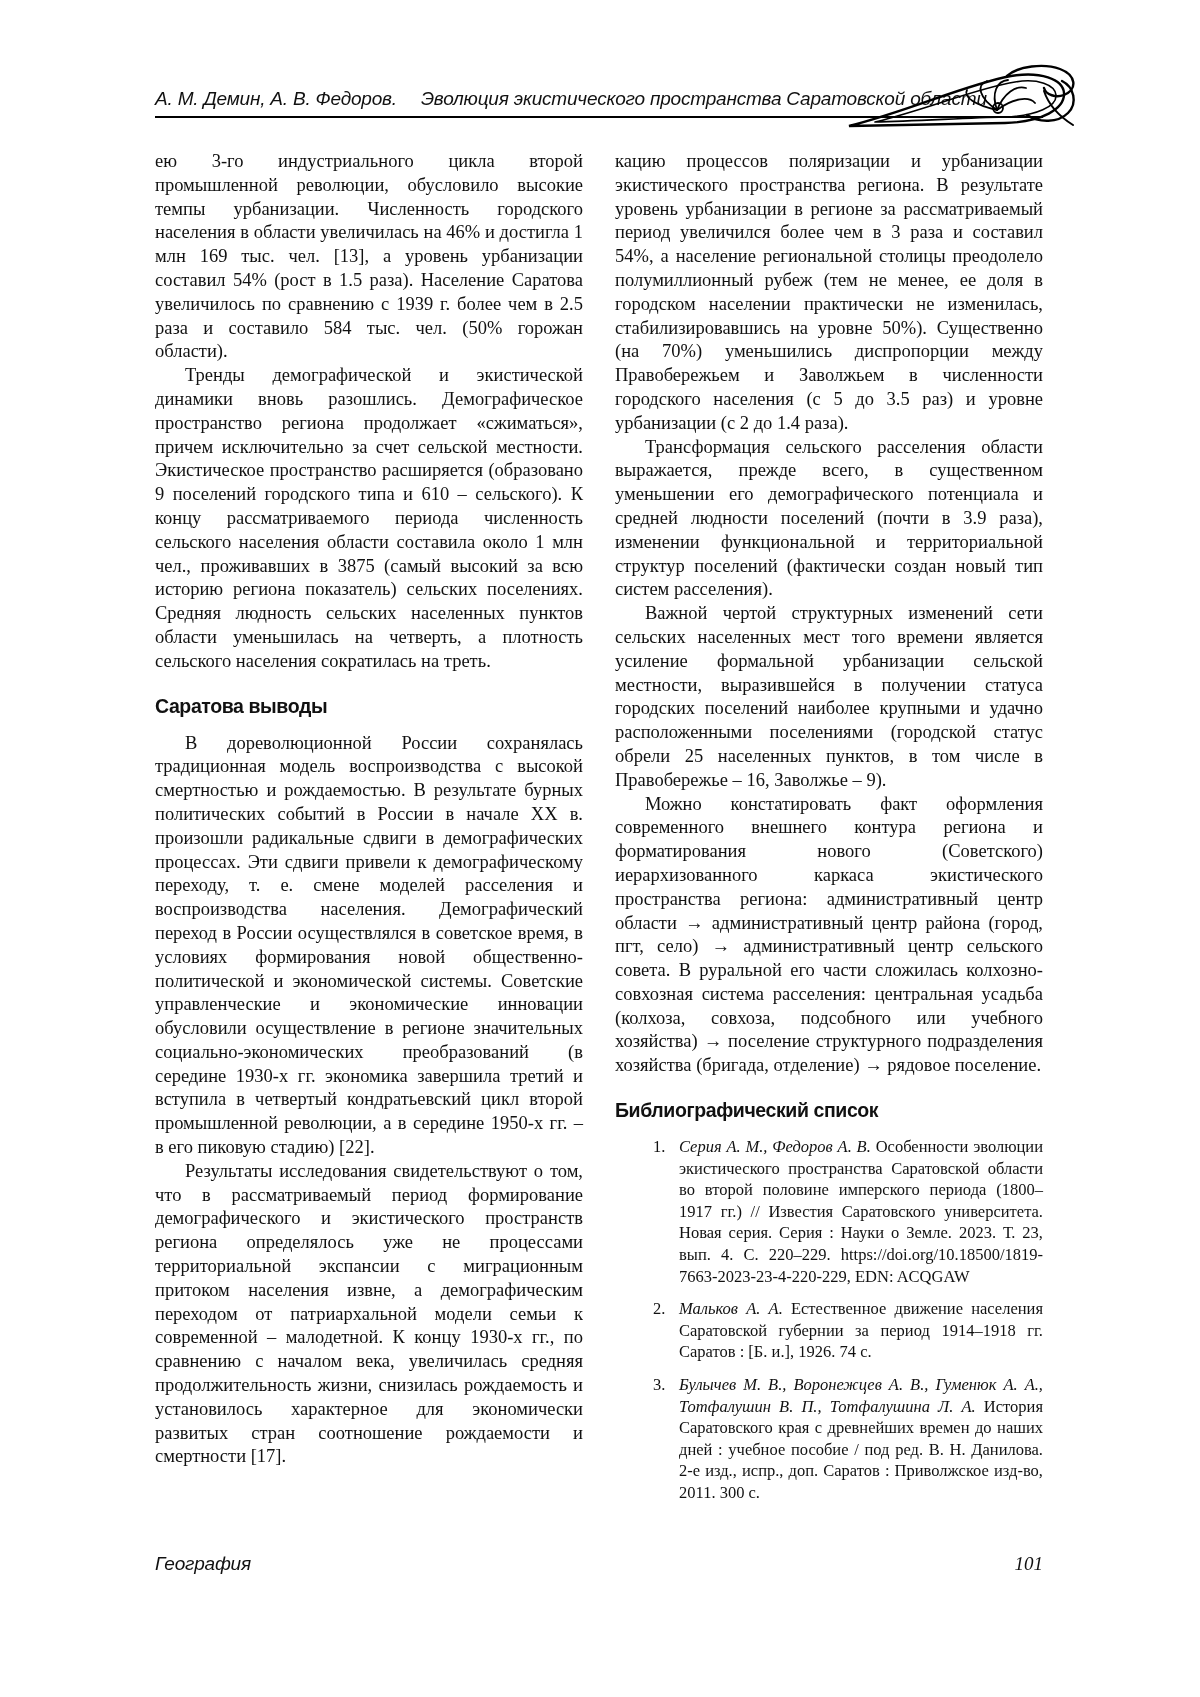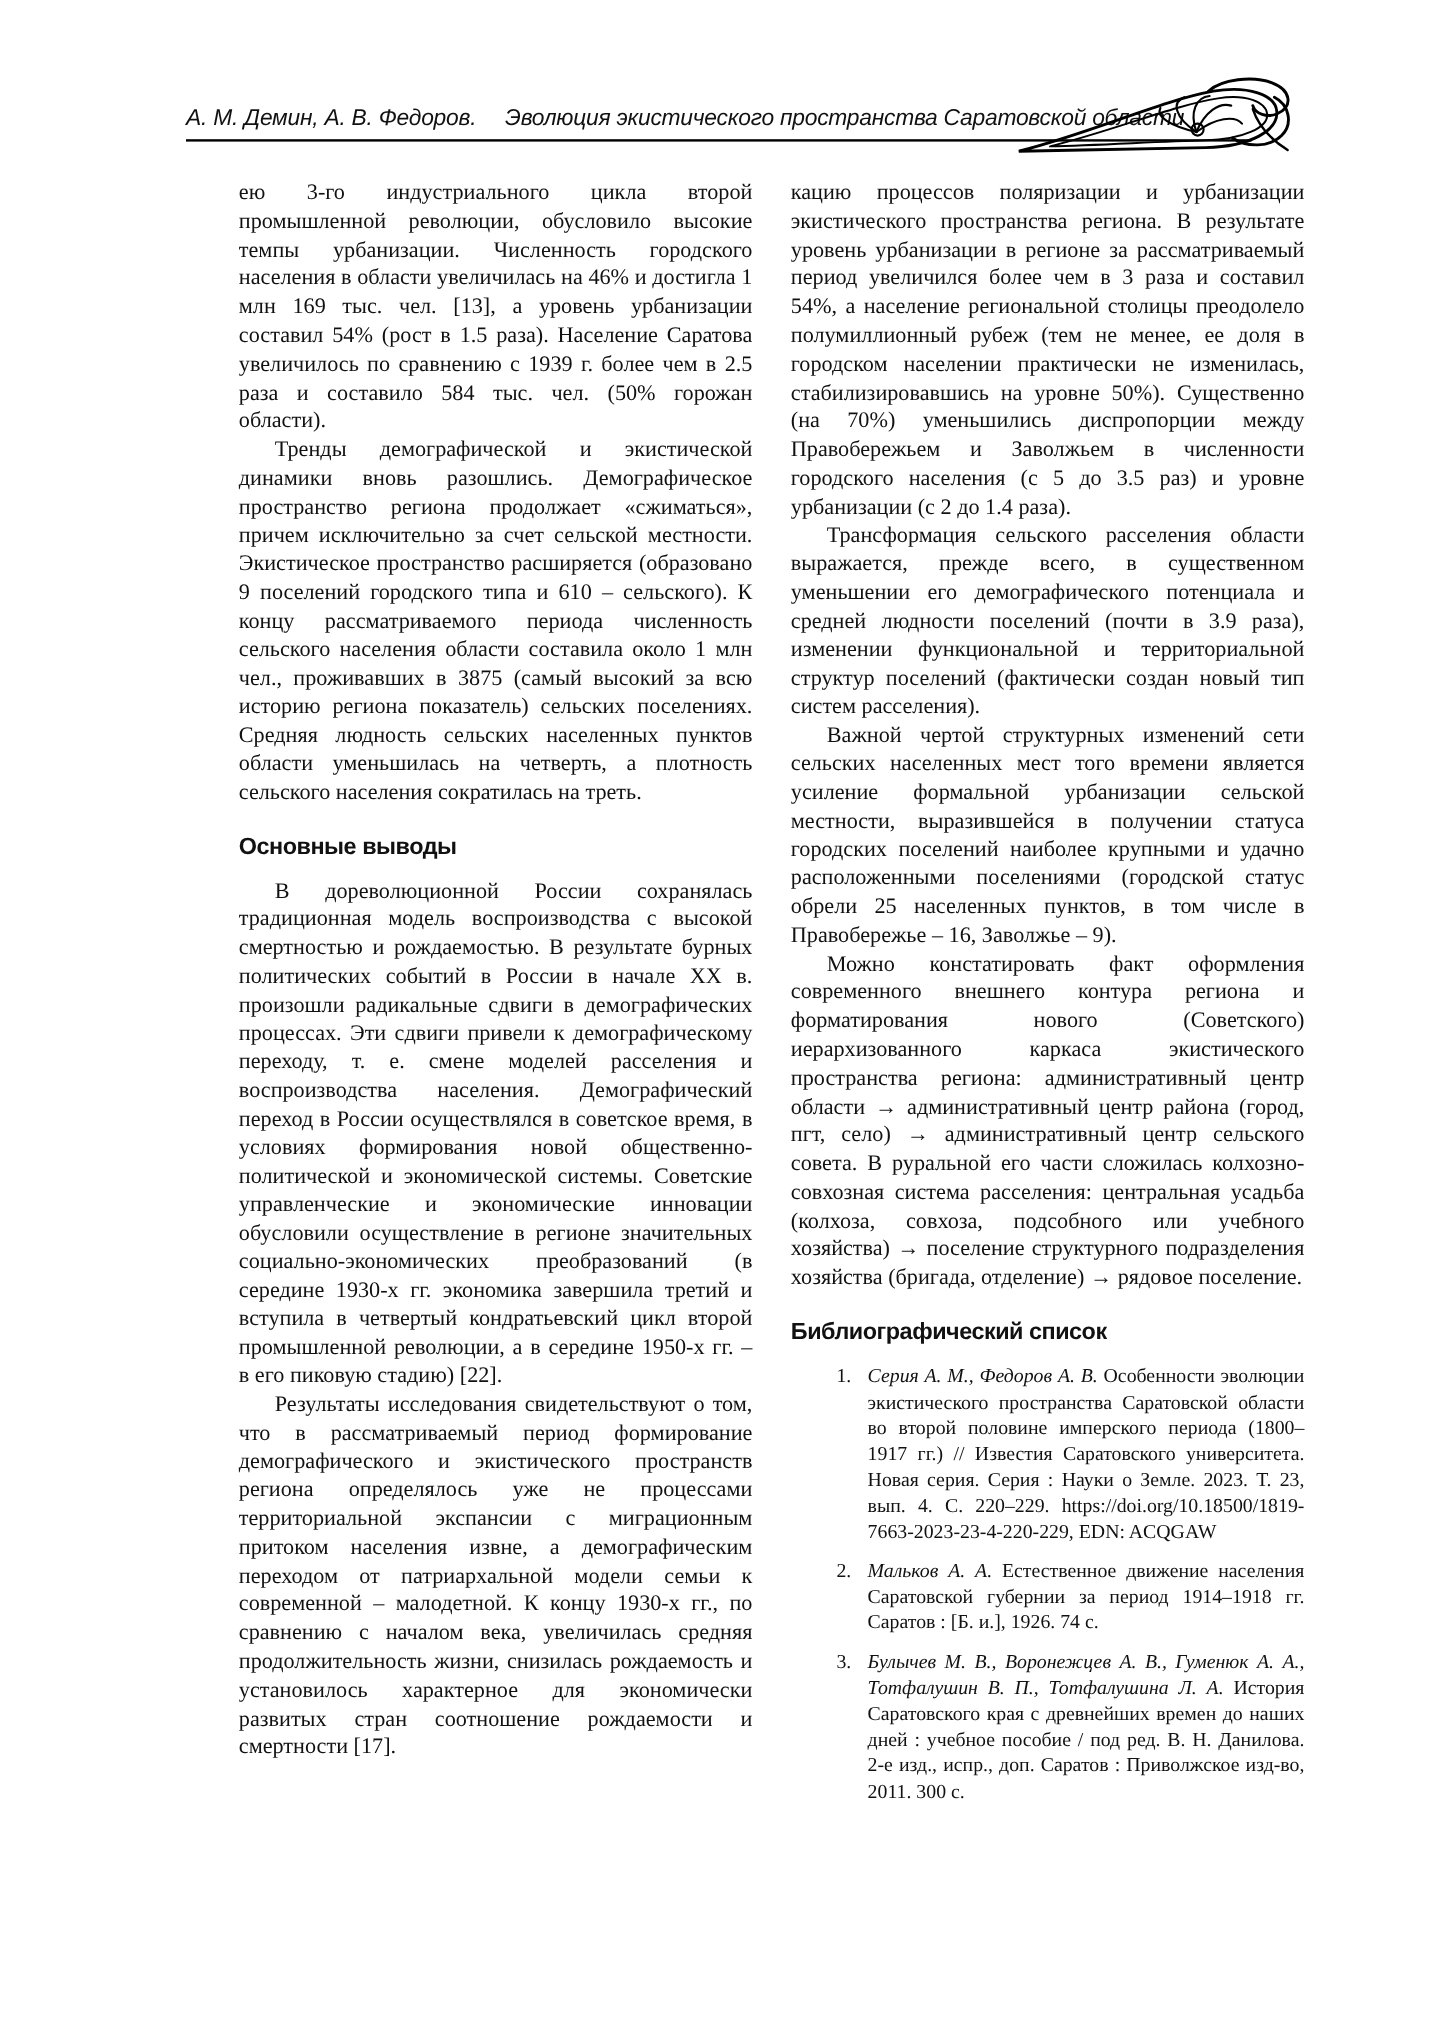--- a/index.html
+++ b/index.html
@@ -42,21 +42,20 @@
     top: -22px;
   }
   
   .columns {
     position: absolute;
     left: 155px;
     top: 150px;
     width: 888px;
     display: flex;
     gap: 32px;
-    margin-left: 44px;
   }
   .col { width: 428px; }
   .col p {
     margin: 0;
     font-size: 18.5px;
     line-height: 23.8px;
     text-align: justify;
   }
   .col p.indent { text-indent: 30px; }
   h2.section-heading {
@@ -123,21 +122,21 @@
         <path d="M197 27 C 201 39, 210 51, 226 61" stroke-width="2"></path>
       </g>
     </svg>
   </div>
 
   <div class="columns">
 
     <div class="col">
       <p>ею 3-го индустриального цикла второй промышленной революции, обусловило высокие темпы урбанизации. Численность городского населения в области увеличилась на 46% и достигла 1 млн 169 тыс. чел. [13], а уровень урбанизации составил 54% (рост в 1.5 раза). Население Саратова увеличилось по сравнению с 1939 г. более чем в 2.5 раза и составило 584 тыс. чел. (50% горожан области).</p>
       <p class="indent">Тренды демографической и экистической динамики вновь разошлись. Демографическое пространство региона продолжает «сжиматься», причем исключительно за счет сельской местности. Экистическое пространство расширяется (образовано 9 поселений городского типа и 610 – сельского). К концу рассматриваемого периода численность сельского населения области составила около 1 млн чел., проживавших в 3875 (самый высокий за всю историю региона показатель) сельских поселениях. Средняя людность сельских населенных пунктов области уменьшилась на четверть, а плотность сельского населения сократилась на треть.</p>
-      <h2 class="section-heading">Основные выводы</h2>
+      <h2 class="section-heading">Саратова выводы</h2>
       <p class="indent">В дореволюционной России сохранялась традиционная модель воспроизводства с высокой смертностью и рождаемостью. В результате бурных политических событий в России в начале XX в. произошли радикальные сдвиги в демографических процессах. Эти сдвиги привели к демографическому переходу, т. е. смене моделей расселения и воспроизводства населения. Демографический переход в России осуществлялся в советское время, в условиях формирования новой общественно-политической и экономической системы. Советские управленческие и экономические инновации обусловили осуществление в регионе значительных социально-экономических преобразований (в середине 1930-х гг. экономика завершила третий и вступила в четвертый кондратьевский цикл второй промышленной революции, а в середине 1950-х гг. – в его пиковую стадию) [22].</p>
       <p class="indent">Результаты исследования свидетельствуют о том, что в рассматриваемый период формирование демографического и экистического пространств региона определялось уже не процессами территориальной экспансии с миграционным притоком населения извне, а демографическим переходом от патриархальной модели семьи к современной – малодетной. К концу 1930-х гг., по сравнению с началом века, увеличилась средняя продолжительность жизни, снизилась рождаемость и установилось характерное для экономически развитых стран соотношение рождаемости и смертности [17].</p>
     </div>
 
     <div class="col">
       <p>кацию процессов поляризации и урбанизации экистического пространства региона. В результате уровень урбанизации в регионе за рассматриваемый период увеличился более чем в 3 раза и составил 54%, а население региональной столицы преодолело полумиллионный рубеж (тем не менее, ее доля в городском населении практически не изменилась, стабилизировавшись на уровне 50%). Существенно (на 70%) уменьшились диспропорции между Правобережьем и Заволжьем в численности городского населения (с 5 до 3.5 раз) и уровне урбанизации (с 2 до 1.4 раза).</p>
       <p class="indent">Трансформация сельского расселения области выражается, прежде всего, в существенном уменьшении его демографического потенциала и средней людности поселений (почти в 3.9 раза), изменении функциональной и территориальной структур поселений (фактически создан новый тип систем расселения).</p>
       <p class="indent">Важной чертой структурных изменений сети сельских населенных мест того времени является усиление формальной урбанизации сельской местности, выразившейся в получении статуса городских поселений наиболее крупными и удачно расположенными поселениями (городской статус обрели 25 населенных пунктов, в том числе в Правобережье – 16, Заволжье – 9).</p>
       <p class="indent">Можно констатировать факт оформления современного внешнего контура региона и форматирования нового (Советского) иерархизованного каркаса экистического пространства региона: административный центр области → административный центр района (город, пгт, село) → административный центр сельского совета. В руральной его части сложилась колхозно-совхозная система расселения: центральная усадьба (колхоза, совхоза, подсобного или учебного хозяйства) → поселение структурного подразделения хозяйства (бригада, отделение) → рядовое поселение.</p>
       <h2 class="section-heading">Библиографический список</h2>
@@ -152,14 +151,18 @@
         </li>
         <li>
           <span class="ref-num">3.</span><span class="ref-authors">Булычев М. В., Воронежцев А. В., Гуменюк А. А., Тотфалушин В. П., Тотфалушина Л. А.</span>
           <span class="ref-text">История Саратовского края с древнейших времен до наших дней : учебное пособие / под ред. В. Н. Данилова. 2-е изд., испр., доп. Саратов : Приволжское изд-во, 2011. 300 с.</span>
         </li>
       </ol>
     </div>
 
   </div>
 
+  <div class="footer">
+    <span class="section-label">География</span>
+    <span class="page-num">101</span>
+  </div>
 
 </div>
 
 </body></html>

